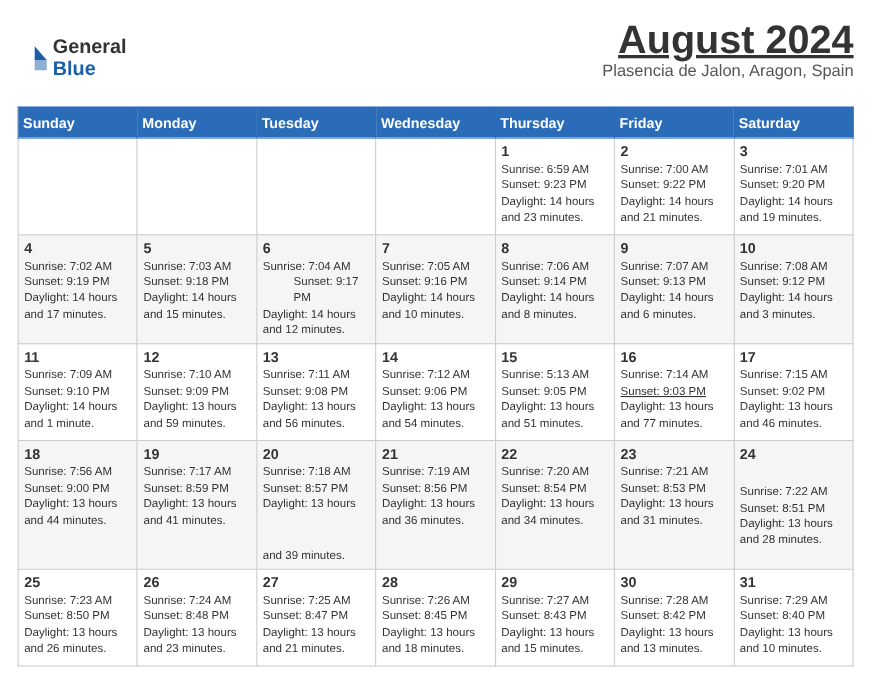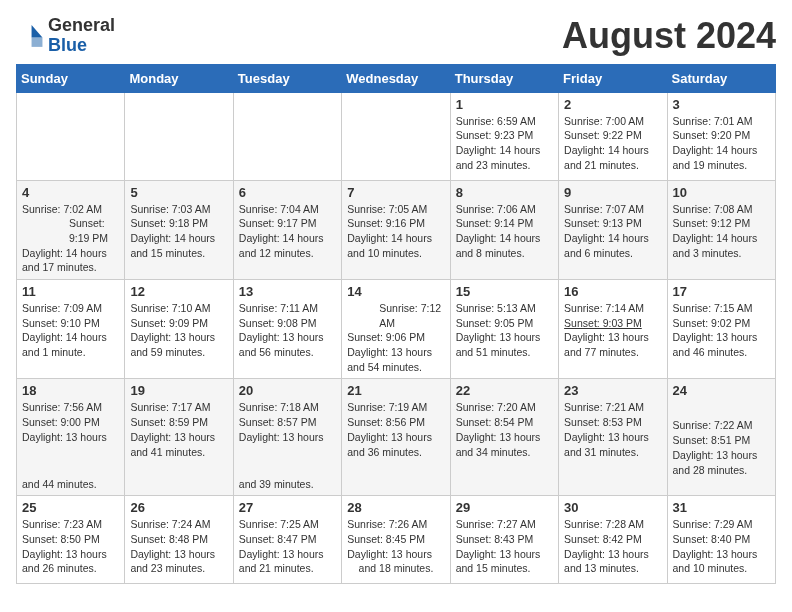--- a/index.html
+++ b/index.html
@@ -7,21 +7,21 @@
       font-family: Arial, sans-serif;
       background: #fff;
       width: 792px;
       min-height: 612px;
       padding: 16px;
     }
     .header-area {
       display: flex;
       justify-content: space-between;
       align-items: flex-end;
-      margin-bottom: 8px;
+      margin-bottom: 24px;
     }
     .logo {
       display: flex;
       align-items: center;
       gap: 4px;
     }
     .logo-text {
       font-size: 18px;
       font-weight: bold;
       line-height: 1.1;
@@ -33,20 +33,21 @@
       height: 28px;
     }
     .title-area {
       text-align: right;
     }
     .calendar-title {
       font-size: 36px;
       font-weight: bold;
       color: #333;
       line-height: 1.1;
+      text-decoration: underline;
     }
     .calendar-subtitle {
       font-size: 15px;
       color: #555;
     }
     table {
       width: 100%;
       border-collapse: collapse;
       table-layout: fixed;
     }
@@ -94,20 +95,21 @@
       <polygon points="20,20 34,20 34,32 20,32" fill="#1a5fa8" opacity="0.5"></polygon>
       <rect x="2" y="2" width="18" height="30" fill="none"></rect>
     </svg>
     <div class="logo-text">
       <span class="logo-general">General</span><br>
       <span class="logo-blue">Blue</span>
     </div>
   </div>
   <div class="title-area">
     <div class="calendar-title">August 2024</div>
+    <div class="calendar-subtitle">Plasencia de Jalon, Aragon, Spain</div>
   </div>
 </div>
 
 <table>
   <thead>
     <tr>
     <th>Sunday</th>
         <th>Monday</th>
         <th>Tuesday</th>
         <th>Wednesday</th>
@@ -141,35 +143,35 @@
           <span style="display: block; line-height: 1.4;">Sunrise: 7:01 AM</span>
           <span style="display: block; line-height: 1.4;">Sunset: 9:20 PM</span>
           <span style="display: block; line-height: 1.4;">Daylight: 14 hours</span>
           <span style="display: block; line-height: 1.4;">and 19 minutes.</span>
         </td>
       </tr>
       <tr>
         <td>
           <span class="day-number">4</span>
           <span style="display: block; line-height: 1.4;">Sunrise: 7:02 AM</span>
-          <span style="display: block; line-height: 1.4; margin-left: 47px;">Sunset: 9:19 PM</span>
+          <span style="display: block; line-height: 1.4;">Sunset: 9:19 PM</span>
           <span style="display: block; line-height: 1.4;">Daylight: 14 hours</span>
           <span style="display: block; line-height: 1.4;">and 17 minutes.</span>
         </td>
         <td>
           <span class="day-number">5</span>
           <span style="display: block; line-height: 1.4;">Sunrise: 7:03 AM</span>
           <span style="display: block; line-height: 1.4;">Sunset: 9:18 PM</span>
           <span style="display: block; line-height: 1.4;">Daylight: 14 hours</span>
           <span style="display: block; line-height: 1.4;">and 15 minutes.</span>
         </td>
         <td>
           <span class="day-number">6</span>
           <span style="display: block; line-height: 1.4;">Sunrise: 7:04 AM</span>
-          <span style="display: block; line-height: 1.4;">Sunset: 9:17 PM</span>
+          <span style="display: block; line-height: 1.4; margin-left: 28px;">Sunset: 9:17 PM</span>
           <span style="display: block; line-height: 1.4;">Daylight: 14 hours</span>
           <span style="display: block; line-height: 1.4;">and 12 minutes.</span>
         </td>
         <td>
           <span class="day-number">7</span>
           <span style="display: block; line-height: 1.4;">Sunrise: 7:05 AM</span>
           <span style="display: block; line-height: 1.4;">Sunset: 9:16 PM</span>
           <span style="display: block; line-height: 1.4;">Daylight: 14 hours</span>
           <span style="display: block; line-height: 1.4;">and 10 minutes.</span>
         </td>
@@ -212,21 +214,21 @@
         </td>
         <td>
           <span class="day-number">13</span>
           <span style="display: block; line-height: 1.4;">Sunrise: 7:11 AM</span>
           <span style="display: block; line-height: 1.4;">Sunset: 9:08 PM</span>
           <span style="display: block; line-height: 1.4;">Daylight: 13 hours</span>
           <span style="display: block; line-height: 1.4;">and 56 minutes.</span>
         </td>
         <td>
           <span class="day-number">14</span>
-          <span style="display: block; line-height: 1.4; margin-left: 32px;">Sunrise: 7:12 AM</span>
+          <span style="display: block; line-height: 1.4;">Sunrise: 7:12 AM</span>
           <span style="display: block; line-height: 1.4;">Sunset: 9:06 PM</span>
           <span style="display: block; line-height: 1.4;">Daylight: 13 hours</span>
           <span style="display: block; line-height: 1.4;">and 54 minutes.</span>
         </td>
         <td>
           <span class="day-number">15</span>
           <span style="display: block; line-height: 1.4;">Sunrise: 5:13 AM</span>
           <span style="display: block; line-height: 1.4;">Sunset: 9:05 PM</span>
           <span style="display: block; line-height: 1.4;">Daylight: 13 hours</span>
           <span style="display: block; line-height: 1.4;">and 51 minutes.</span>
@@ -245,21 +247,21 @@
           <span style="display: block; line-height: 1.4;">Daylight: 13 hours</span>
           <span style="display: block; line-height: 1.4;">and 46 minutes.</span>
         </td>
       </tr>
       <tr>
         <td>
           <span class="day-number">18</span>
           <span style="display: block; line-height: 1.4;">Sunrise: 7:56 AM</span>
           <span style="display: block; line-height: 1.4;">Sunset: 9:00 PM</span>
           <span style="display: block; line-height: 1.4;">Daylight: 13 hours</span>
-          <span style="display: block; line-height: 1.4; margin-top: 32px;">and 44 minutes.</span>
+          <span style="display: block; line-height: 1.4;">and 44 minutes.</span>
         </td>
         <td>
           <span class="day-number">19</span>
           <span style="display: block; line-height: 1.4;">Sunrise: 7:17 AM</span>
           <span style="display: block; line-height: 1.4;">Sunset: 8:59 PM</span>
           <span style="display: block; line-height: 1.4;">Daylight: 13 hours</span>
           <span style="display: block; line-height: 1.4;">and 41 minutes.</span>
         </td>
         <td>
           <span class="day-number">20</span>
@@ -317,21 +319,21 @@
           <span style="display: block; line-height: 1.4;">Sunrise: 7:25 AM</span>
           <span style="display: block; line-height: 1.4;">Sunset: 8:47 PM</span>
           <span style="display: block; line-height: 1.4;">Daylight: 13 hours</span>
           <span style="display: block; line-height: 1.4;">and 21 minutes.</span>
         </td>
         <td>
           <span class="day-number">28</span>
           <span style="display: block; line-height: 1.4;">Sunrise: 7:26 AM</span>
           <span style="display: block; line-height: 1.4;">Sunset: 8:45 PM</span>
           <span style="display: block; line-height: 1.4;">Daylight: 13 hours</span>
-          <span style="display: block; line-height: 1.4; text-align: center;">and 18 minutes.</span>
+          <span style="display: block; line-height: 1.4;">and 18 minutes.</span>
         </td>
         <td>
           <span class="day-number">29</span>
           <span style="display: block; line-height: 1.4;">Sunrise: 7:27 AM</span>
           <span style="display: block; line-height: 1.4;">Sunset: 8:43 PM</span>
           <span style="display: block; line-height: 1.4;">Daylight: 13 hours</span>
           <span style="display: block; line-height: 1.4;">and 15 minutes.</span>
         </td>
         <td>
           <span class="day-number">30</span>

